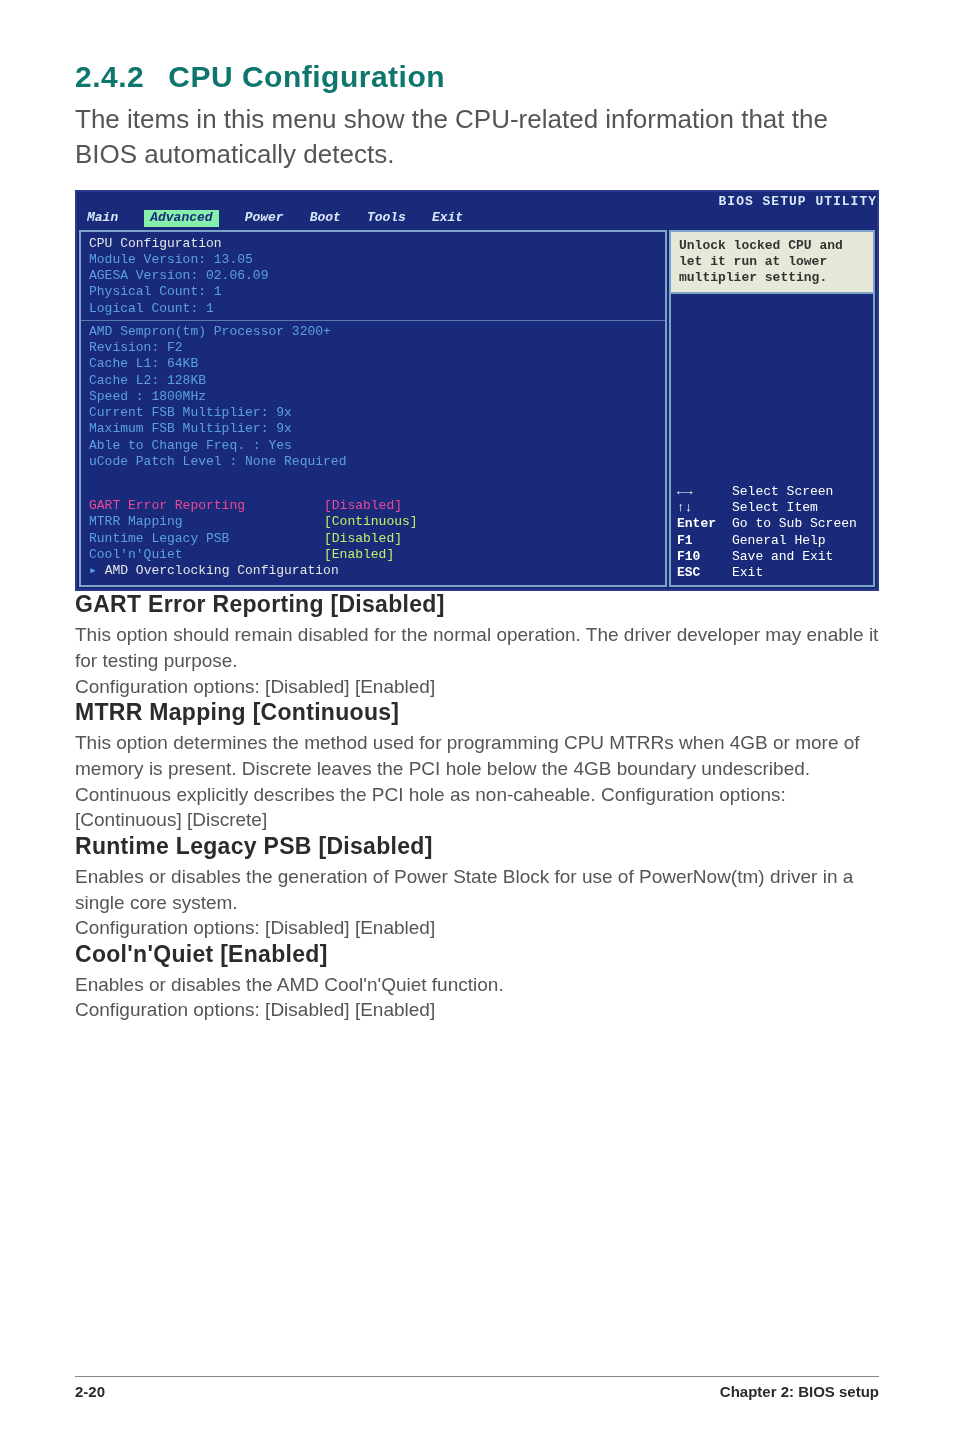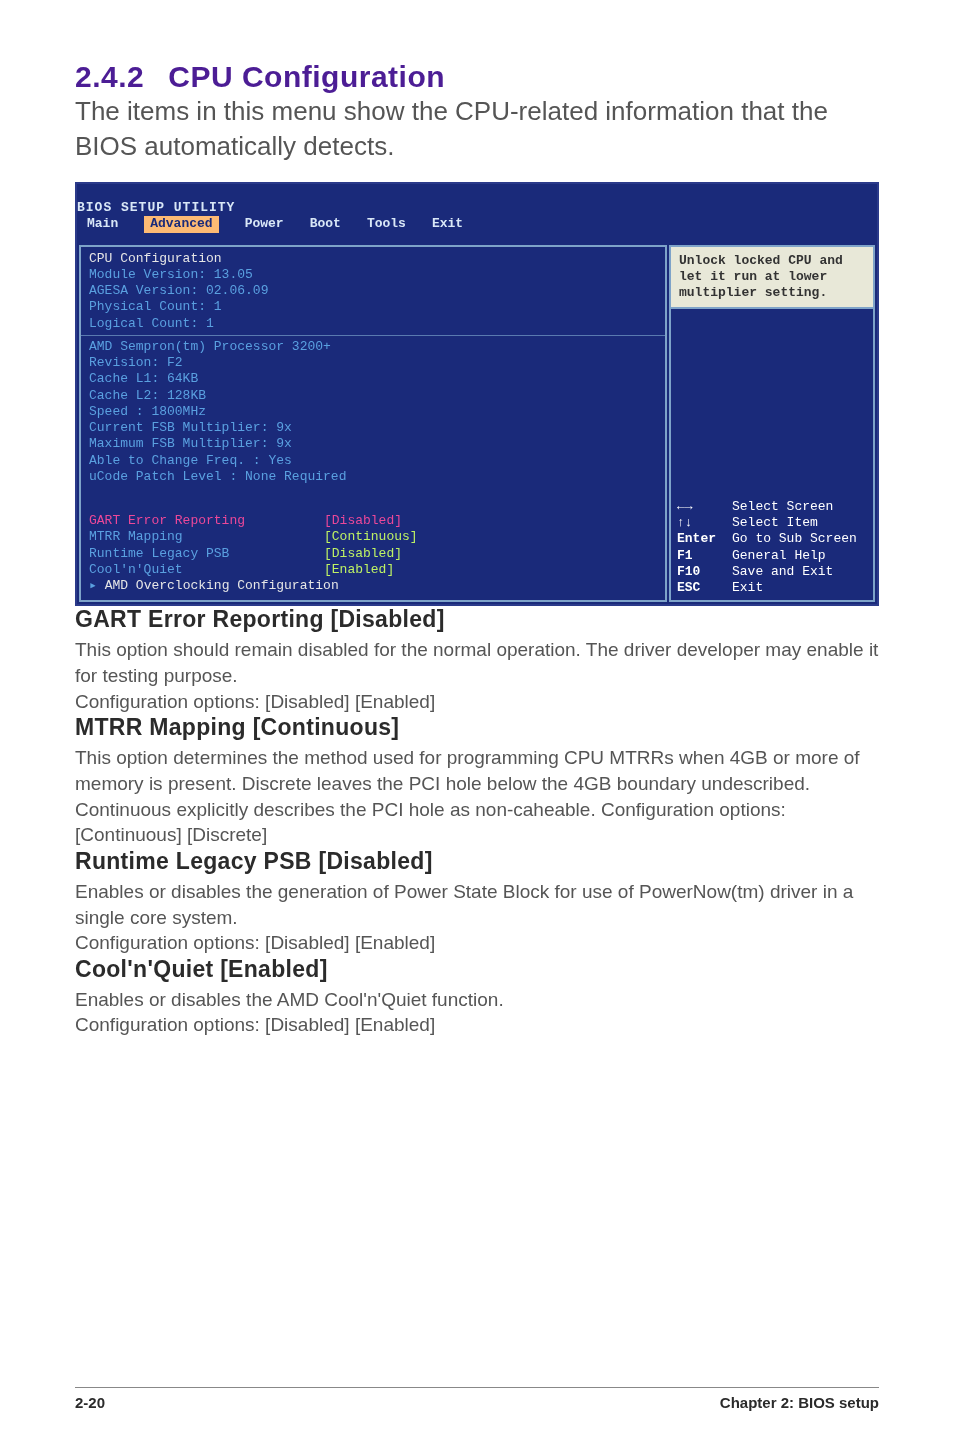--- a/index.html
+++ b/index.html
@@ -10,53 +10,55 @@
     font-family: "Helvetica Neue", Arial, sans-serif;
     color: #3a3a3a;
     position: relative;
     padding: 60px 75px 40px 75px;
   }
   .section-number-title {
     font-family: "Helvetica Neue", Arial, sans-serif;
     font-weight: 900;
     font-size: 30px;
     letter-spacing: 0.5px;
-    color: #4c1d95;
+    margin-bottom: 8px;
+    color: #0f766e;
   }
   .section-number-title .num { margin-right: 24px; }
   .intro-text {
     font-size: 26px;
     line-height: 1.35;
     color: #555;
     margin-bottom: 18px;
   }
   .bios-box {
     border: 2px solid #2b3a8a;
     background: #1a2a7a;
     font-family: "Courier New", monospace;
     font-size: 13px;
     line-height: 1.25;
     color: #d6d6d6;
   }
   .bios-title {
-    text-align: left;
+    text-align: right;
     color: #d9e7f7;
     font-weight: bold;
-    padding-top: 16px;
+    padding-top: 2px;
     letter-spacing: 1px;
   }
   .bios-menu {
     display: flex;
-    padding: 0 10px 12px 10px;
+    padding: 0 10px 3px 10px;
     color: #d9e7f7;
     font-weight: bold;
+    font-style: italic;
   }
   .bios-menu span { margin-right: 26px; }
   .bios-menu .sel {
-    background: #fdba74;
+    background: #86efac;
     color: #1a2a7a;
     padding: 0 6px;
   }
   .bios-body {
     display: flex;
   }
   .bios-left {
     flex: 1;
     background: #1a2a7a;
     border: 2px solid #7ea3c9;
@@ -120,21 +122,21 @@
     margin-bottom: 4px;
     letter-spacing: 0.3px;
   }
   .body-text {
     font-size: 19px;
     line-height: 1.35;
     color: #555;
   }
   .footer {
     position: absolute;
-    bottom: 27px;
+    bottom: 38px;
     left: 75px;
     right: 75px;
     border-top: 1px solid #888;
     padding-top: 6px;
     display: flex;
     justify-content: space-between;
     font-size: 15px;
     font-weight: 700;
     color: #2b2b2b;
   }

